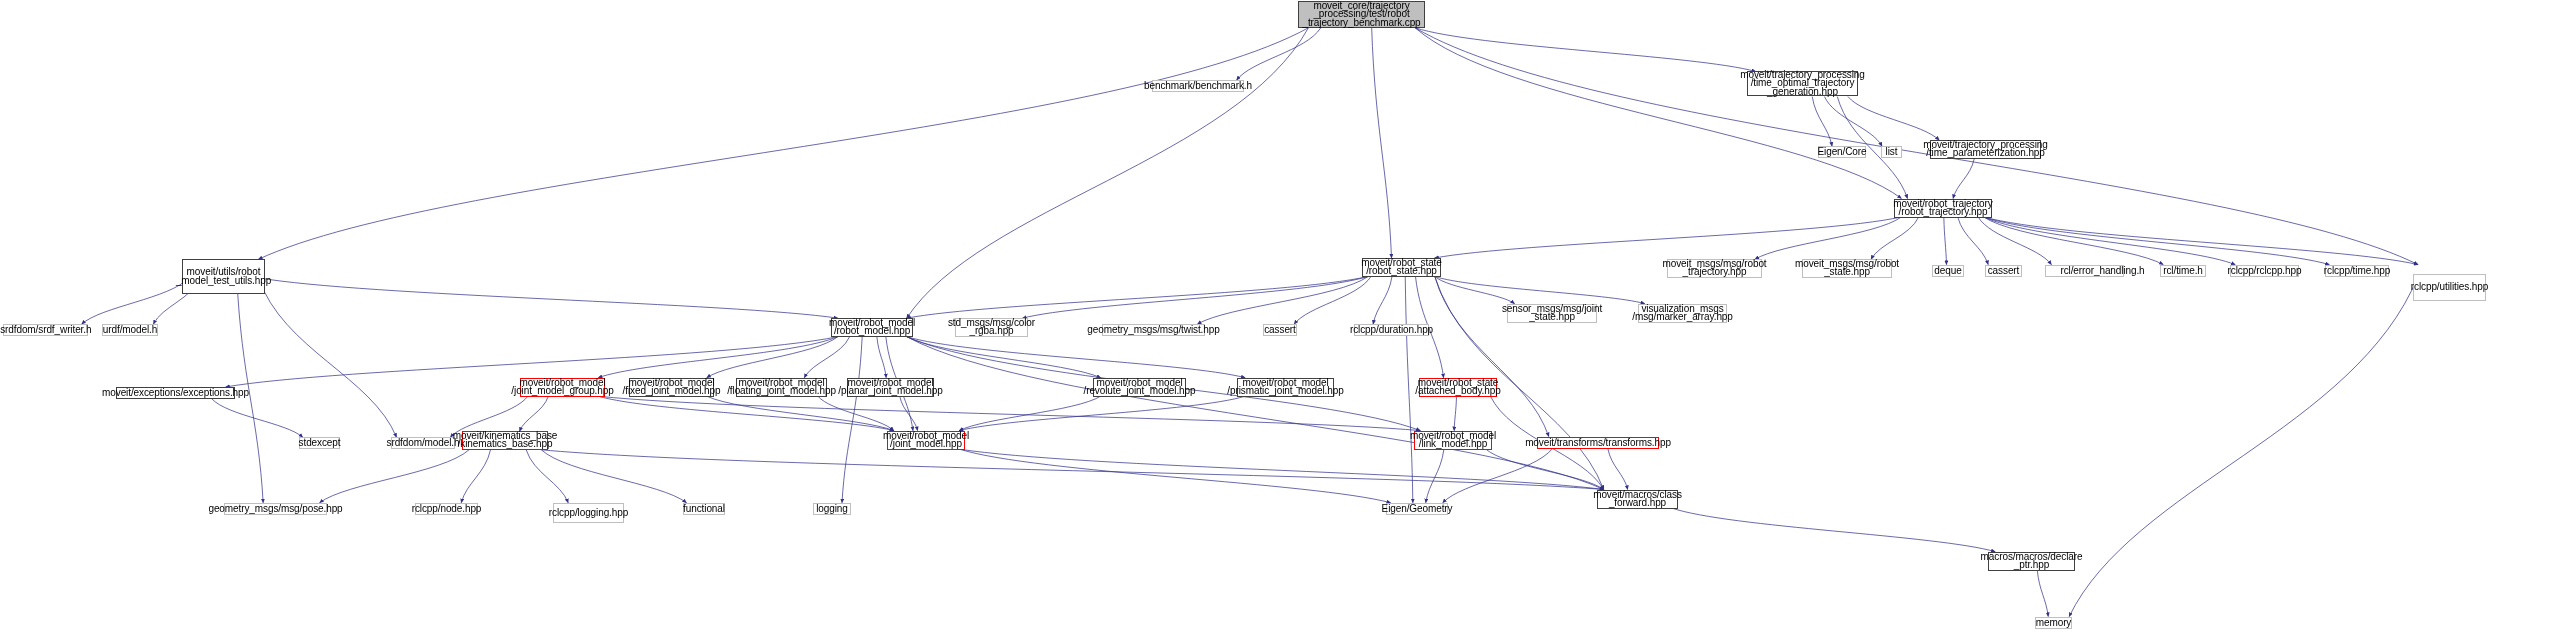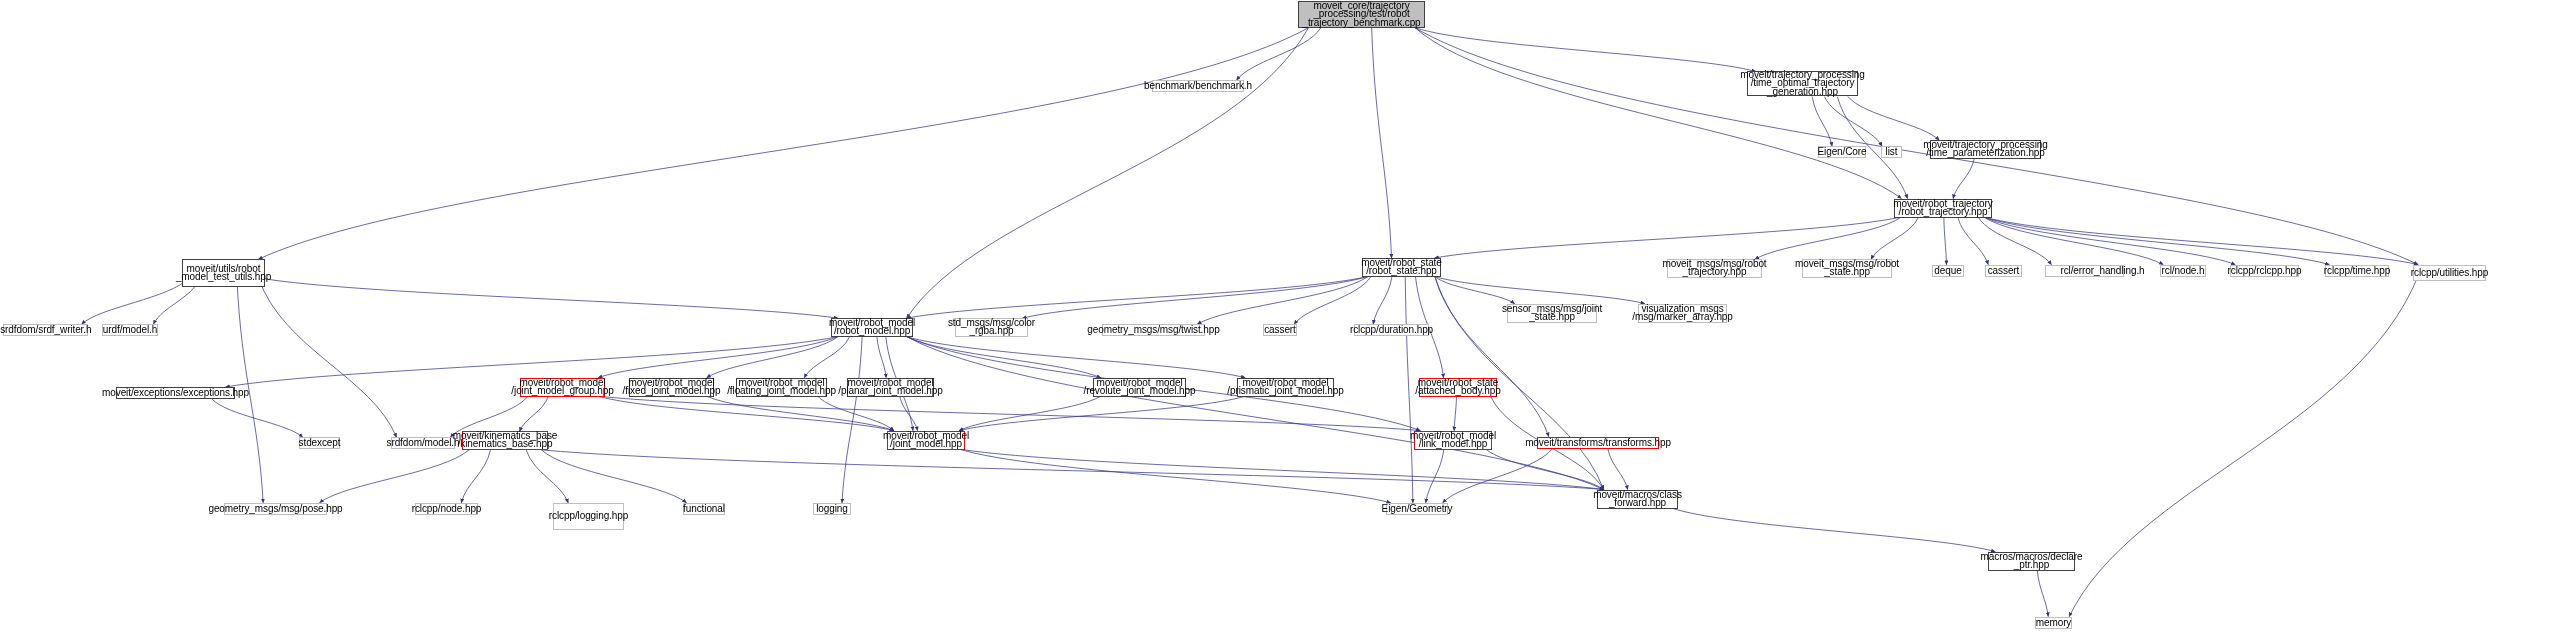--- a/index.html
+++ b/index.html
@@ -153,31 +153,31 @@
 /time_parameterization.hpp</span></div>
     <div class="node internal" style="left: 1894px; top: 199px; width: 98px; height: 18.5px;"><span class="node-label">moveit/robot_trajectory
 /robot_trajectory.hpp</span></div>
     <div class="node " style="left: 1667px; top: 259px; width: 95px; height: 18.5px;"><span class="node-label">moveit_msgs/msg/robot
 _trajectory.hpp</span></div>
     <div class="node " style="left: 1802px; top: 259px; width: 90px; height: 18.5px;"><span class="node-label">moveit_msgs/msg/robot
 _state.hpp</span></div>
     <div class="node " style="left: 1932px; top: 265px; width: 32px; height: 12px;"><span class="node-label">deque</span></div>
     <div class="node " style="left: 1985px; top: 265px; width: 37px; height: 12px;"><span class="node-label">cassert</span></div>
     <div class="node " style="left: 2045px; top: 265px; width: 79px; height: 12px; padding-left: 36px;"><span class="node-label">rcl/error_handling.h</span></div>
-    <div class="node " style="left: 2160px; top: 265px; width: 46px; height: 12px;"><span class="node-label">rcl/node.h</span></div>
+    <div class="node " style="left: 2160px; top: 265px; width: 46px; height: 12px;"><span class="node-label">rcl/time.h</span></div>
     <div class="node " style="left: 2230px; top: 265px; width: 69px; height: 12px;"><span class="node-label">rclcpp/rclcpp.hpp</span></div>
     <div class="node " style="left: 2325px; top: 265px; width: 64px; height: 12px;"><span class="node-label">rclcpp/time.hpp</span></div>
-    <div class="node " style="left: 2413px; top: 265px; width: 73px; height: 16px;"><span class="node-label">rclcpp/utilities.hpp</span></div>
+    <div class="node " style="left: 2413px; top: 274px; width: 73px; height: 27px;"><span class="node-label">rclcpp/utilities.hpp</span></div>
     <div class="node internal" style="left: 1362px; top: 258px; width: 79px; height: 18.5px;"><span class="node-label">moveit/robot_state
 /robot_state.hpp</span></div>
     <div class="node " style="left: 1507px; top: 304px; width: 90px; height: 18.5px;"><span class="node-label">sensor_msgs/msg/joint
 _state.hpp</span></div>
     <div class="node " style="left: 1638px; top: 304px; width: 89px; height: 18.5px;"><span class="node-label">visualization_msgs
 /msg/marker_array.hpp</span></div>
-    <div class="node internal" style="left: 182px; top: 259px; width: 83px; height: 28px;"><span class="node-label">moveit/utils/robot
+    <div class="node internal" style="left: 182px; top: 259px; width: 83px; height: 35px;"><span class="node-label">moveit/utils/robot
 _model_test_utils.hpp</span></div>
     <div class="node " style="left: 3.3px; top: 324px; width: 85px; height: 12px;"><span class="node-label">srdfdom/srdf_writer.h</span></div>
     <div class="node " style="left: 102px; top: 324px; width: 56px; height: 12px;"><span class="node-label">urdf/model.h</span></div>
     <div class="node internal" style="left: 831px; top: 318px; width: 82px; height: 18.5px;"><span class="node-label">moveit/robot_model
 /robot_model.hpp</span></div>
     <div class="node " style="left: 955px; top: 318px; width: 73px; height: 18.5px;"><span class="node-label">std_msgs/msg/color
 _rgba.hpp</span></div>
     <div class="node " style="left: 1102px; top: 324px; width: 103px; height: 12px;"><span class="node-label">geometry_msgs/msg/twist.hpp</span></div>
     <div class="node " style="left: 1263px; top: 324px; width: 34px; height: 12px;"><span class="node-label">cassert</span></div>
     <div class="node " style="left: 1326px; top: 324px; width: 75px; height: 12px; margin-left: 28px;"><span class="node-label">rclcpp/duration.hpp</span></div>
@@ -202,21 +202,21 @@
 /kinematics_base.hpp</span></div>
     <div class="node highlight" style="left: 887px; top: 431px; width: 78px; height: 18.5px;"><span class="node-label">moveit/robot_model
 /joint_model.hpp</span></div>
     <div class="node highlight" style="left: 1414px; top: 431px; width: 78px; height: 18.5px;"><span class="node-label">moveit/robot_model
 /link_model.hpp</span></div>
     <div class="node highlight" style="left: 1537px; top: 437px; width: 122px; height: 12px;"><span class="node-label">moveit/transforms/transforms.hpp</span></div>
     <div class="node internal" style="left: 1597px; top: 490px; width: 81px; height: 18.5px;"><span class="node-label">moveit/macros/class
 _forward.hpp</span></div>
     <div class="node " style="left: 224px; top: 503px; width: 103px; height: 12px;"><span class="node-label">geometry_msgs/msg/pose.hpp</span></div>
     <div class="node " style="left: 415px; top: 503px; width: 63px; height: 12px;"><span class="node-label">rclcpp/node.hpp</span></div>
-    <div class="node " style="left: 553px; top: 503px; width: 71px; height: 27px;"><span class="node-label">rclcpp/logging.hpp</span></div>
+    <div class="node " style="left: 553px; top: 503px; width: 71px; height: 20px;"><span class="node-label">rclcpp/logging.hpp</span></div>
     <div class="node " style="left: 683px; top: 503px; width: 42px; height: 12px;"><span class="node-label">functional</span></div>
     <div class="node " style="left: 813px; top: 503px; width: 38px; height: 12px;"><span class="node-label">logging</span></div>
     <div class="node " style="left: 1386px; top: 503px; width: 62px; height: 12px;"><span class="node-label">Eigen/Geometry</span></div>
     <div class="node internal" style="left: 1988px; top: 552px; width: 87px; height: 18.5px;"><span class="node-label">macros/macros/declare
 _ptr.hpp</span></div>
     <div class="node " style="left: 2035px; top: 617px; width: 37px; height: 12px;"><span class="node-label">memory</span></div>
   </div>
 
 
 </body></html>

